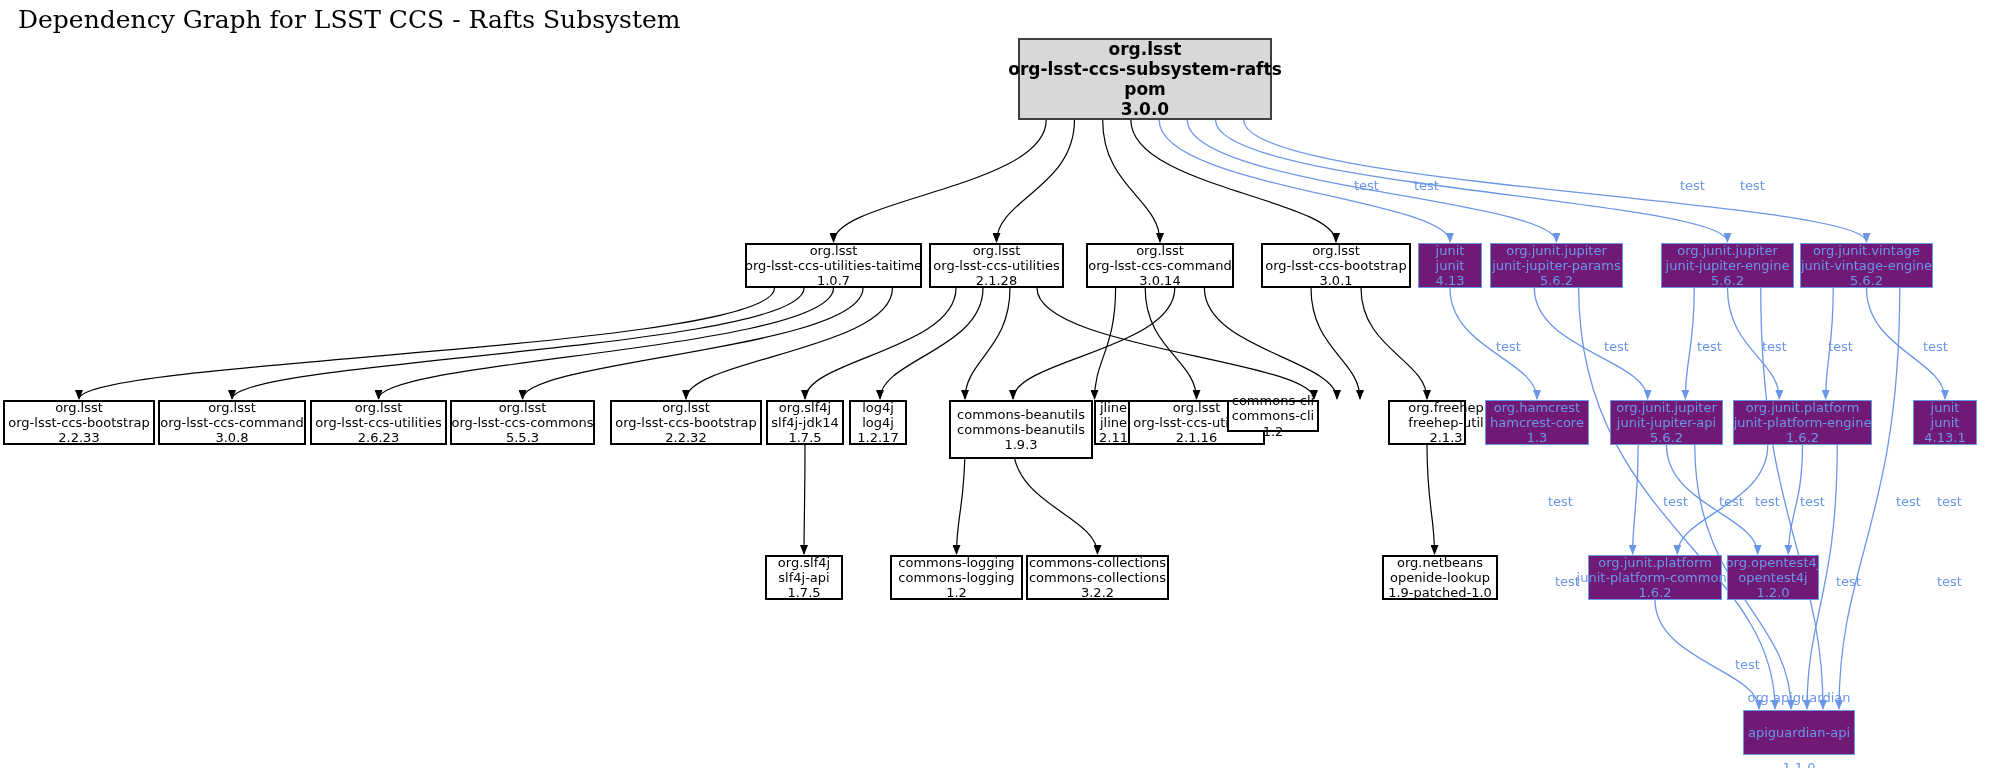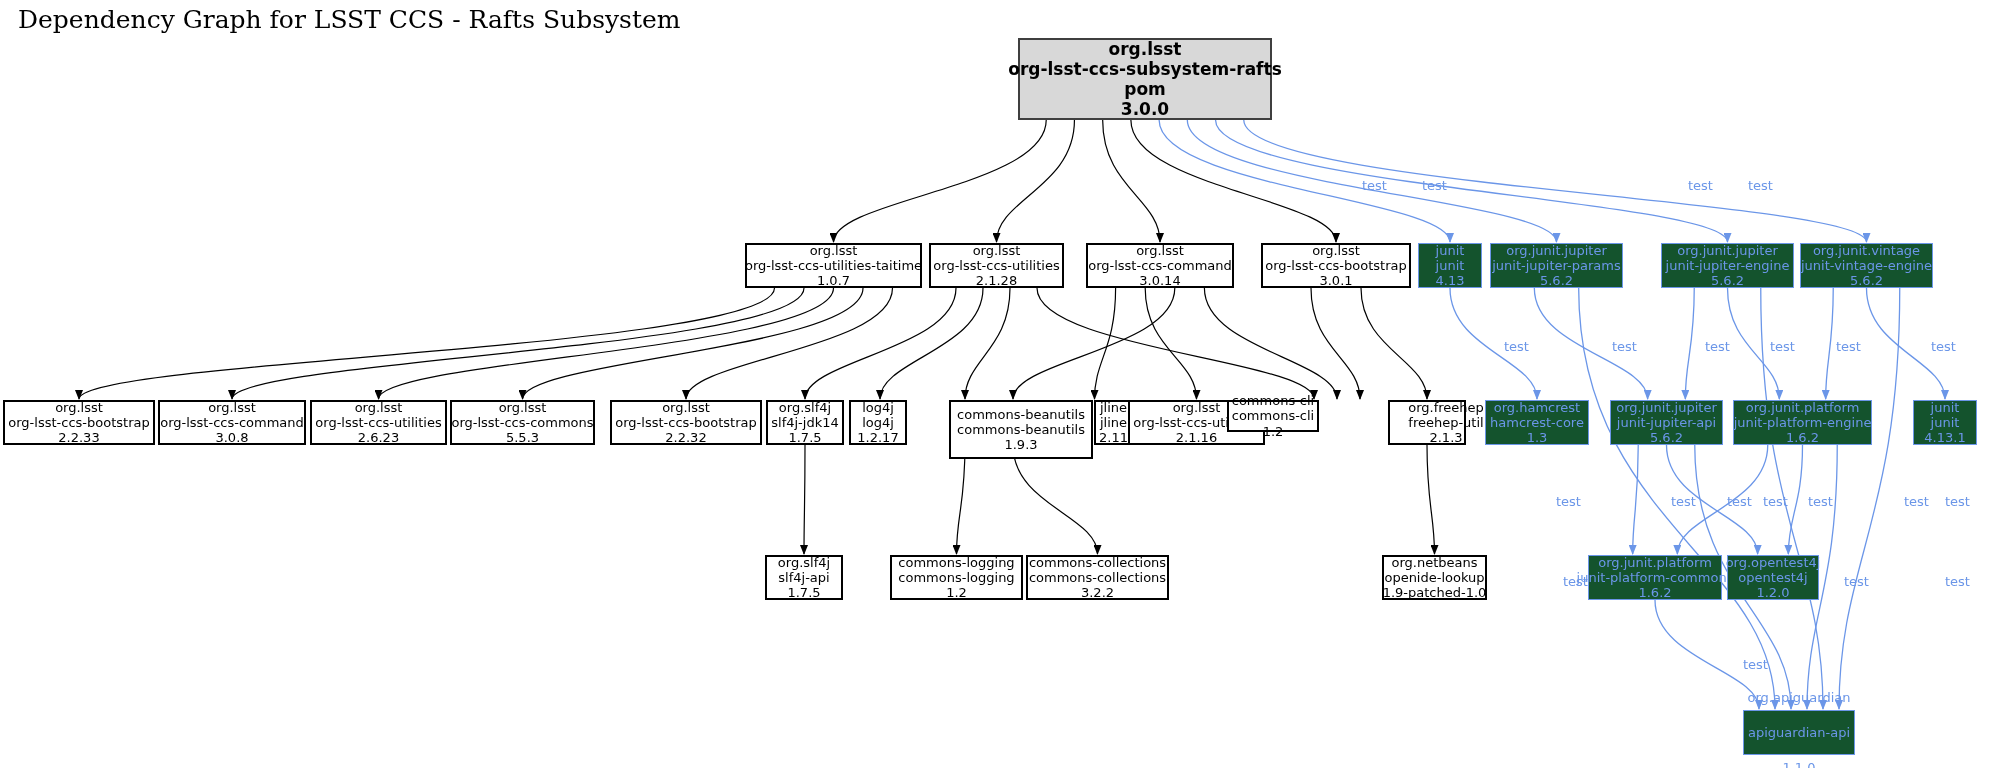--- a/index.html
+++ b/index.html
@@ -7,22 +7,22 @@
        font-family:"DejaVu Sans","Liberation Sans",sans-serif;}
   #graph-title{position:absolute;left:18px;top:5px;font-family:"DejaVu Serif","Liberation Serif",serif;
        font-size:25px;color:#000;white-space:nowrap;}
   #edge-layer{position:absolute;left:0;top:0;width:1993px;height:768px;pointer-events:none;}
   .node{position:absolute;box-sizing:border-box;display:flex;flex-direction:column;
         align-items:center;justify-content:center;text-align:center;line-height:1.18;
         white-space:nowrap;}
   .node .l{display:block;}
   .node.compile{border:2px solid #000000;background:#ffffff;color:#000000;font-size:13px;}
   .node.root{border:2px solid #3f3f3f;background:#d8d8d8;color:#000000;font-size:17px;font-weight:bold;}
-  .node.test{border:1.5px solid #6b96e8;background:#14532d;color:#6b96e8;font-size:13px;}
-  .edge-label{position:absolute;font-size:13px;color:#6b96e8;white-space:nowrap;margin-left:8px;}
+  .node.test{border:1.5px solid #6b96e8;background:#701a75;color:#6b96e8;font-size:13px;}
+  .edge-label{position:absolute;font-size:13px;color:#6b96e8;white-space:nowrap;}
 </style>
 </head>
 <body>
 
 <div id="graph-title">Dependency Graph for LSST CCS - Rafts Subsystem</div>
 
 <svg id="edge-layer" viewBox="0 0 1993 768">
   <defs>
     <marker id="ah-black" markerWidth="10" markerHeight="8" refX="9" refY="4" orient="auto" markerUnits="userSpaceOnUse">
       <path d="M0,0 L10,4 L0,8 z" fill="#000000"></path>
@@ -213,21 +213,21 @@
     <div class="node compile" style="left: 890px; top: 555px; width: 133px; height: 45px;">
       <span class="l">commons-logging</span>
       <span class="l">commons-logging</span>
       <span class="l">1.2</span>
     </div>
     <div class="node compile" style="left: 1026px; top: 555px; width: 143px; height: 45px;">
       <span class="l">commons-collections</span>
       <span class="l">commons-collections</span>
       <span class="l">3.2.2</span>
     </div>
-    <div class="node compile" style="left: 1382px; top: 555px; width: 105px; height: 45px;">
+    <div class="node compile" style="left: 1382px; top: 555px; width: 116px; height: 45px;">
       <span class="l">org.netbeans</span>
       <span class="l">openide-lookup</span>
       <span class="l">1.9-patched-1.0</span>
     </div>
     <div class="node test" style="left: 1588px; top: 555px; width: 134px; height: 45px;">
       <span class="l">org.junit.platform</span>
       <span class="l">junit-platform-commons</span>
       <span class="l">1.6.2</span>
     </div>
     <div class="node test" style="left: 1727px; top: 555px; width: 92px; height: 45px;">

